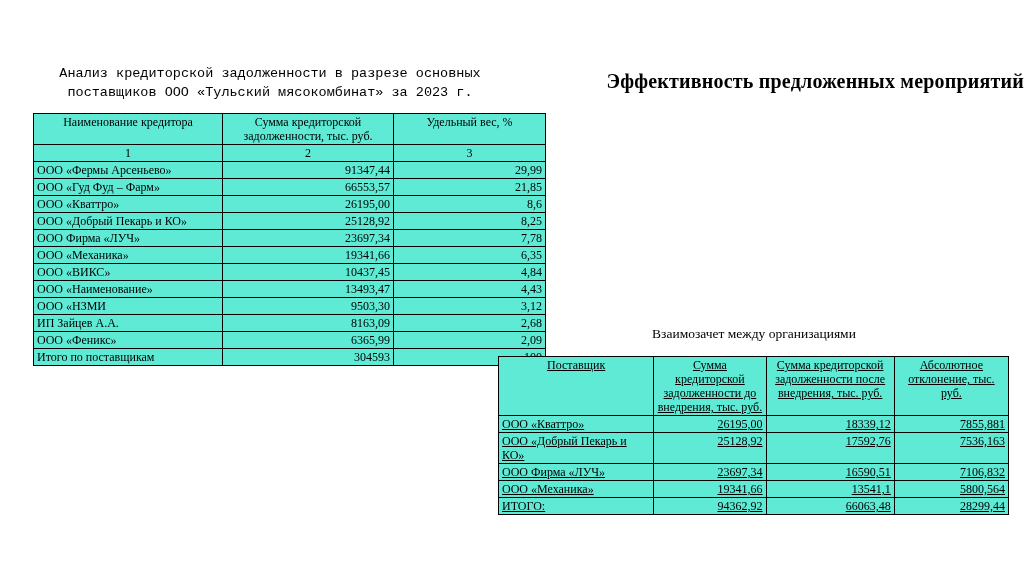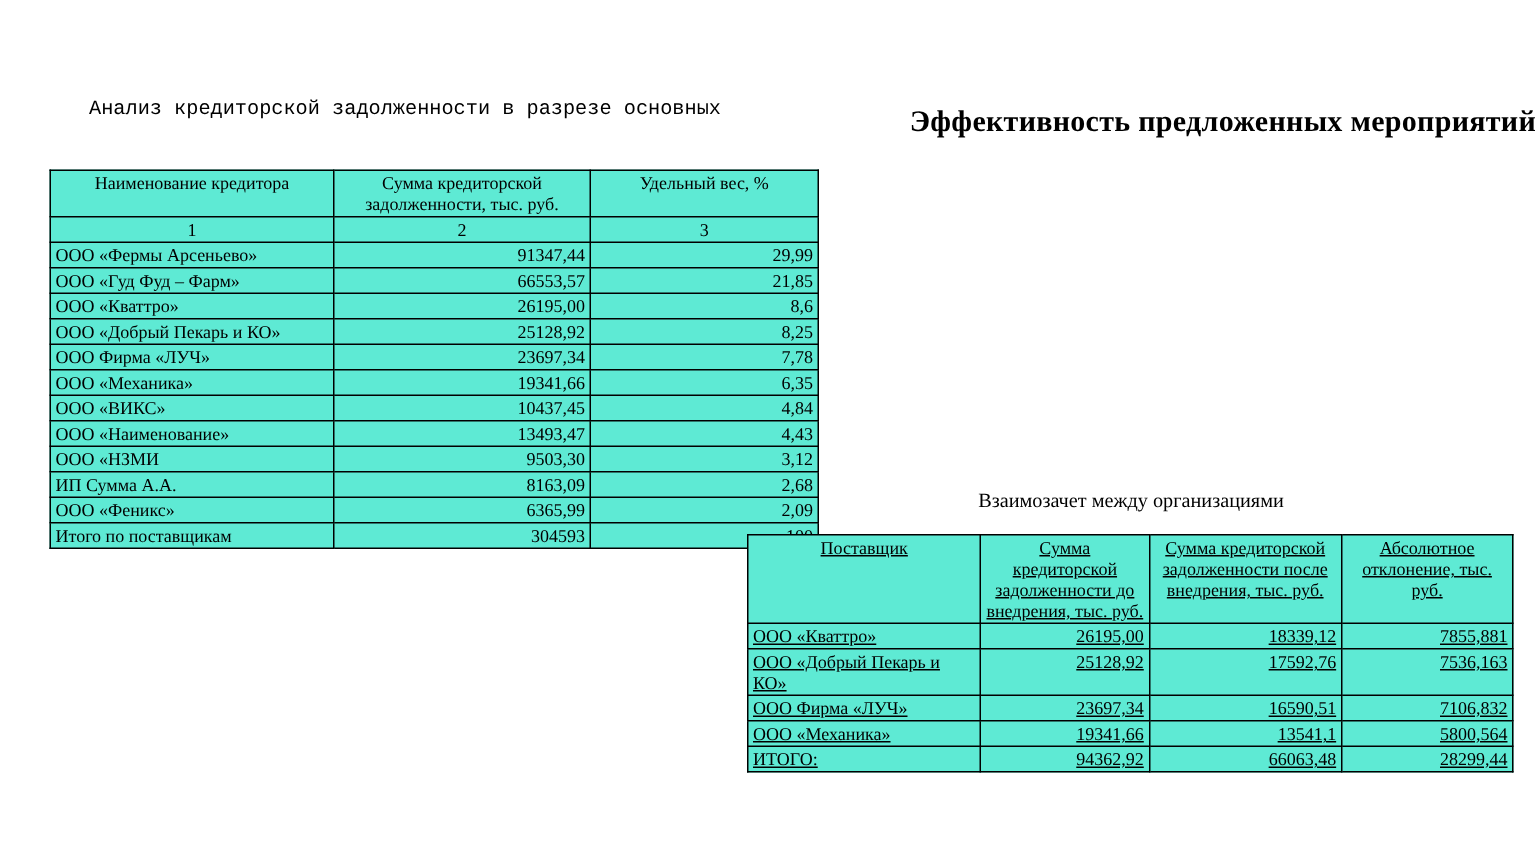--- a/index.html
+++ b/index.html
@@ -51,20 +51,21 @@
 </style>
 </head>
 <body>
 
 <div class="slide">
 
   <div class="page-title">Эффективность предложенных мероприятий</div>
 
   <div class="analysis-caption">
     <div>Анализ кредиторской задолженности в разрезе основных</div>
+    <div>поставщиков ООО «Тульский мясокомбинат» за 2023 г.</div>
   </div>
 
   <table class="doc-table table-creditors">
     <colgroup>
       <col style="width:189px">
       <col style="width:171px">
       <col style="width:152px">
     </colgroup>
     <thead>
       <tr>
@@ -118,21 +119,21 @@
           <td class="left">ООО «Наименование»</td>
           <td class="center">13493,47</td>
           <td class="center">4,43</td>
         </tr>
         <tr>
           <td class="left">ООО «НЗМИ</td>
           <td class="center">9503,30</td>
           <td class="center">3,12</td>
         </tr>
         <tr>
-          <td class="left">ИП Сумма А.А.</td>
+          <td class="left">ИП Зайцев А.А.</td>
           <td class="center">8163,09</td>
           <td class="center">2,68</td>
         </tr>
         <tr>
           <td class="left">ООО «Феникс»</td>
           <td class="center">6365,99</td>
           <td class="center">2,09</td>
         </tr>
         <tr>
           <td class="left">Итого по поставщикам</td>

